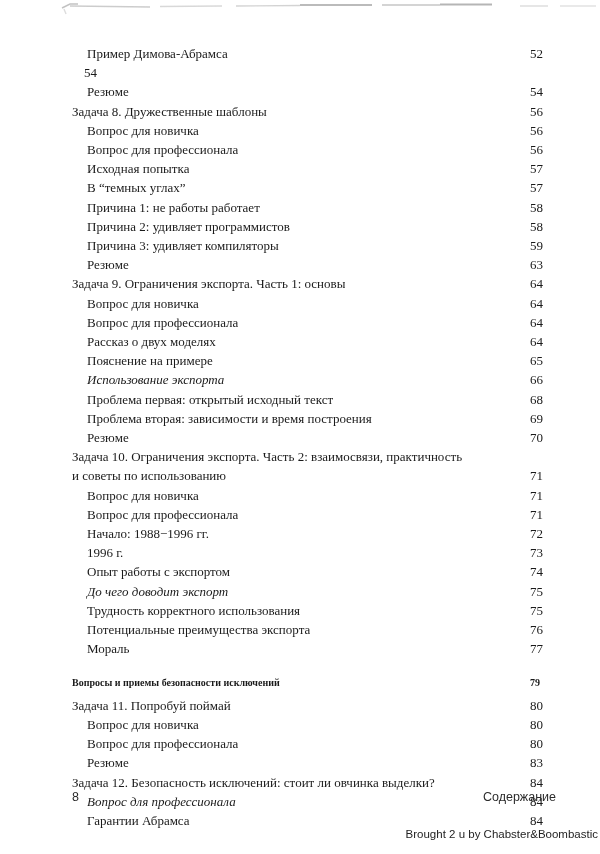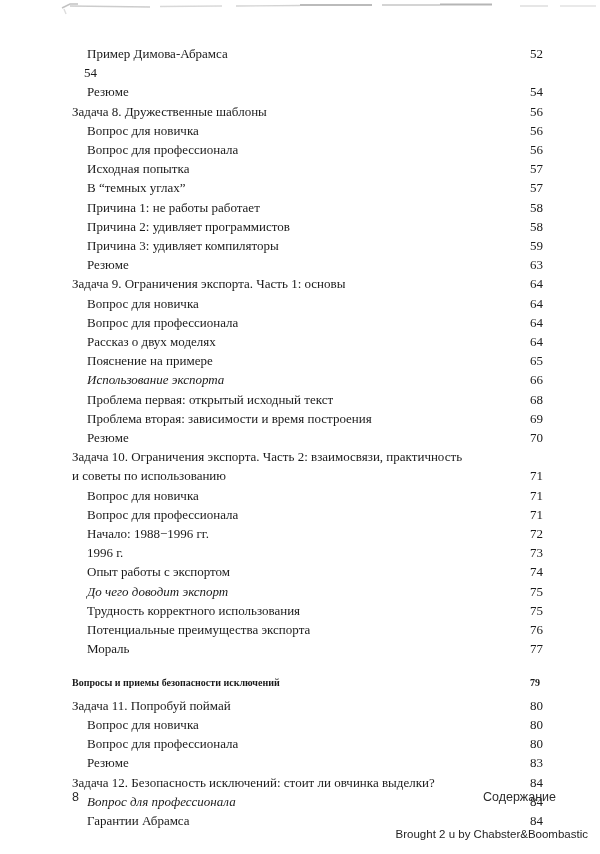--- a/index.html
+++ b/index.html
@@ -103,20 +103,21 @@
 
   .watermark {
     position: absolute;
     left: 0;
     top: 828px;
     width: 588px;
     text-align: right;
     font-family: "Liberation Sans", "DejaVu Sans", sans-serif;
     font-size: 11.5px;
     color: #242424;
+    padding-left: 10px;
   }
 </style>
 </head>
 <body>
 
 <div class="page">
 
   <svg class="scan-artifact" viewBox="0 0 600 22" preserveAspectRatio="none" aria-hidden="true">
     <g stroke="#cfcfcf" fill="none" stroke-width="1.4">
       <path d="M62 8 L70 4 L78 4" stroke="#b8b8b8"></path>

